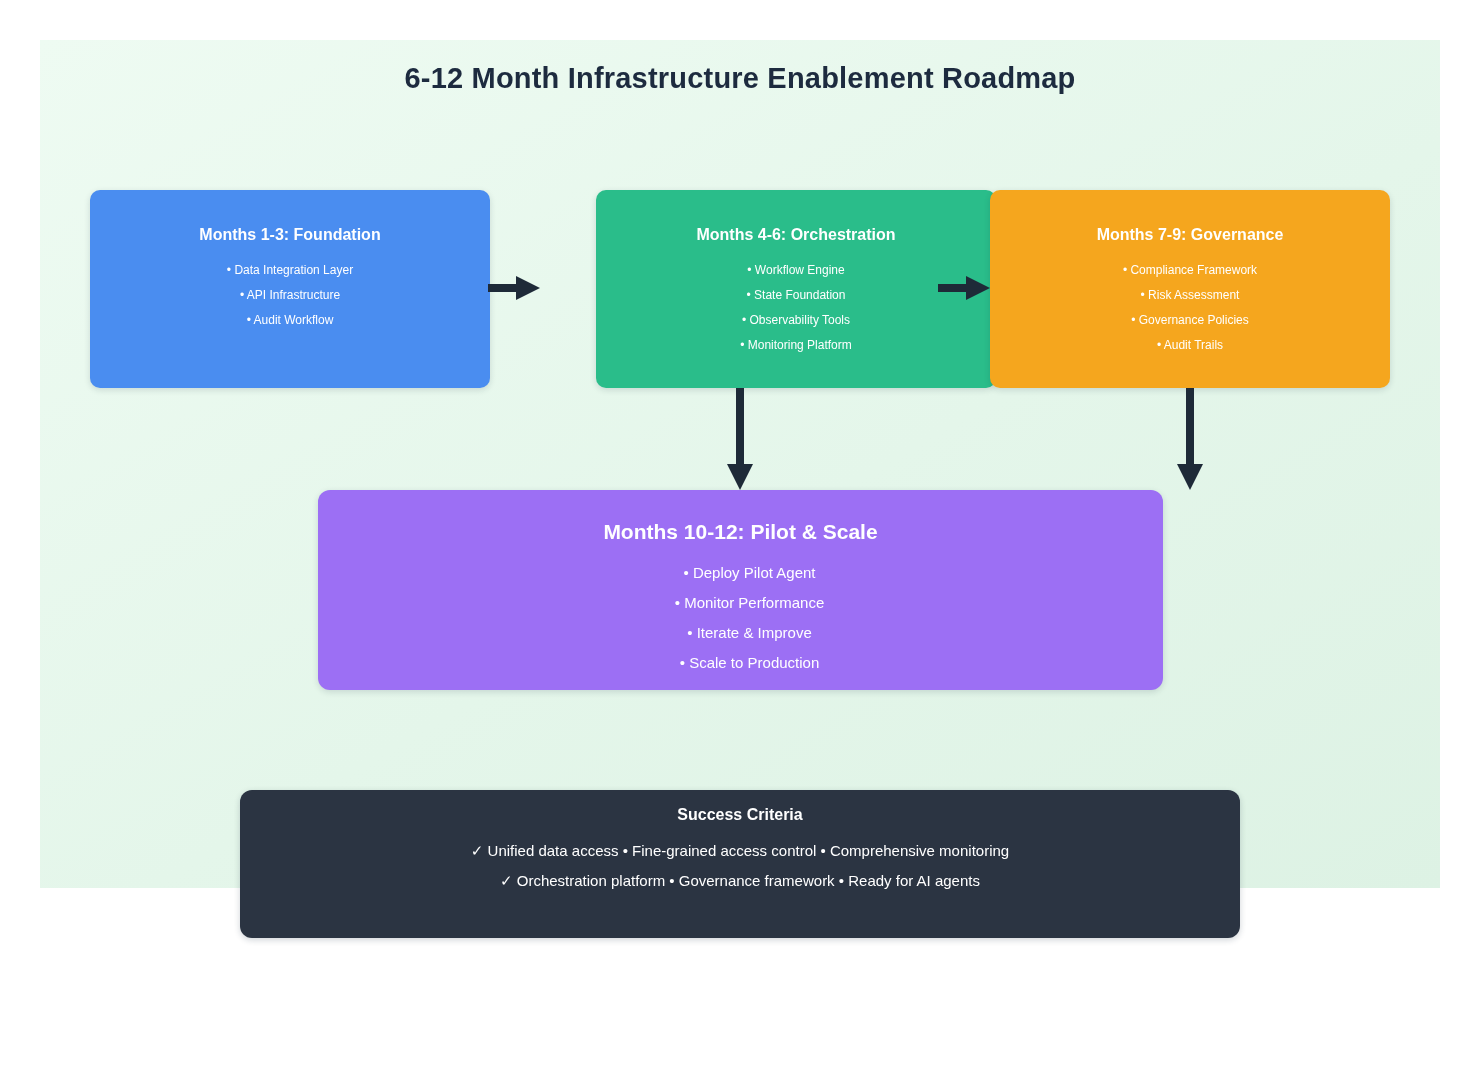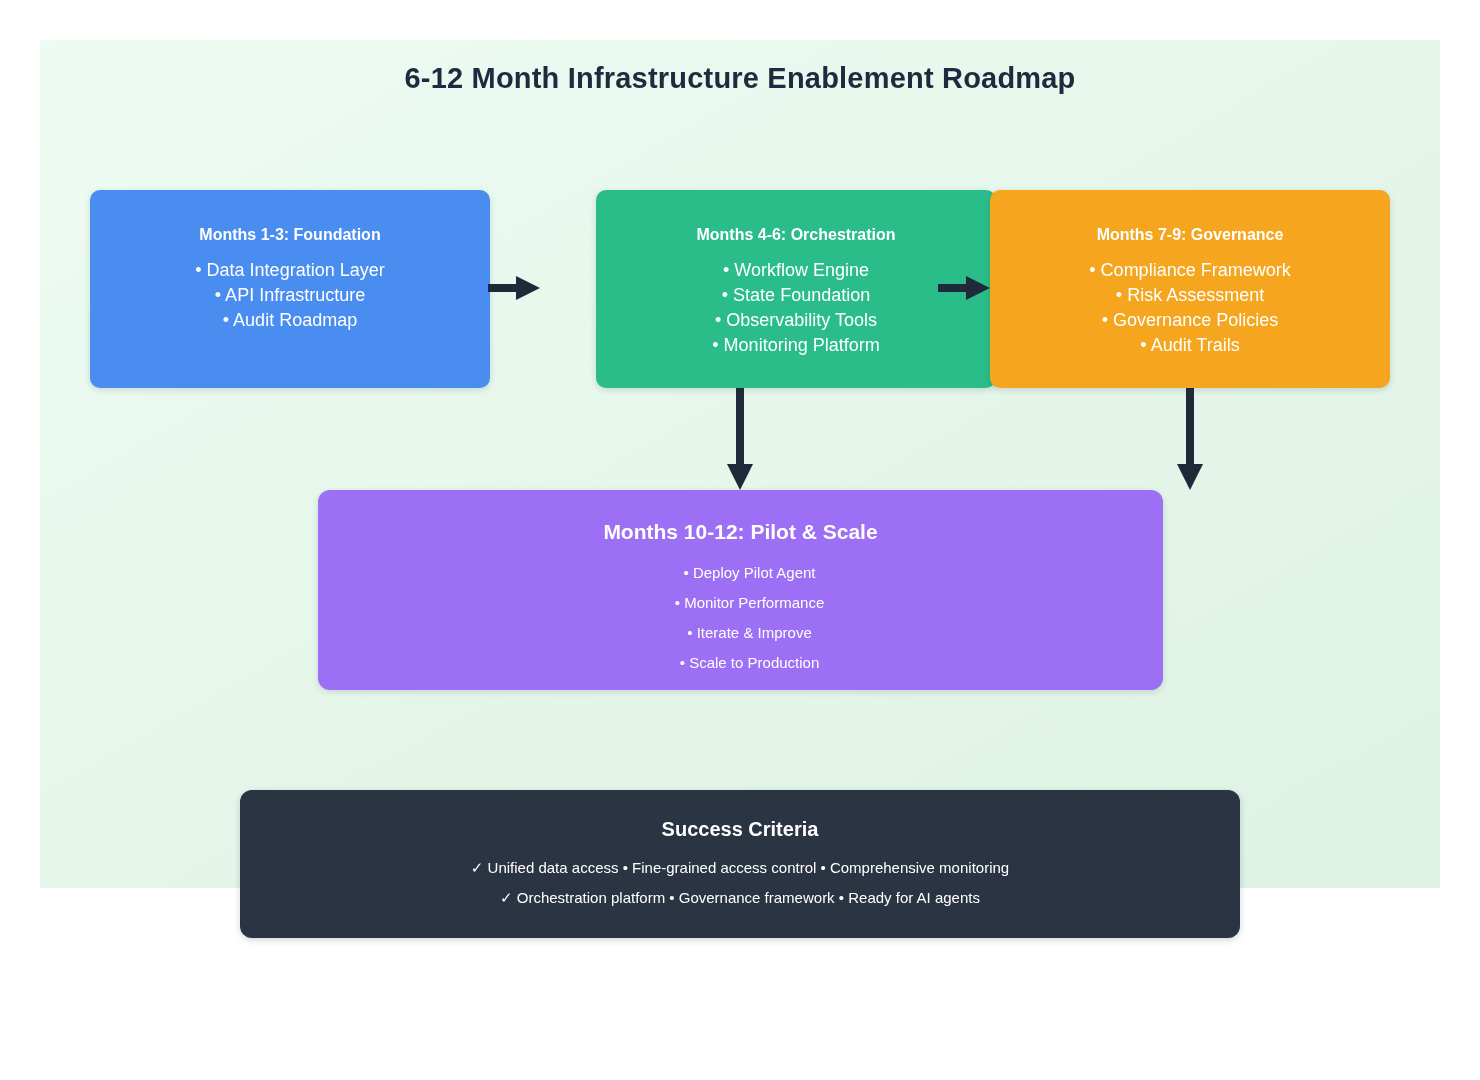--- a/index.html
+++ b/index.html
@@ -49,21 +49,21 @@
   .phase-green  { left: 512px; background: #2abd8a; margin-left: 44px; }
   .phase-orange { left: 950px; background: #f5a61e; }
   .phase-title {
     margin: 0;
     padding-top: 36px;
     font-size: 16px;
     font-weight: bold;
   }
   .phase-items {
     margin-top: 14px;
-    font-size: 18px;
+    font-size: 12px;
     line-height: 25px;
   }
   
   .arrow-h {
     position: absolute;
     top: 236px;
     width: 48px;
     height: 24px;
   }
   .arrow-h .bar {
@@ -146,22 +146,22 @@
     width: 1000px;
     height: 148px;
     border-radius: 12px;
     background: #2b3442;
     color: #ffffff;
     text-align: center;
     box-shadow: 0 2px 6px rgba(20, 40, 60, 0.2);
   }
   .success-title {
     margin: 0;
-    padding-top: 28px;
-    font-size: 20px;
+    padding-top: 16px;
+    font-size: 16px;
     font-weight: bold;
   }
   .success-lines {
     margin-top: 12px;
     font-size: 15px;
     line-height: 30px;
   }
 </style>
 </head>
 <body>
@@ -169,21 +169,21 @@
 <div class="page">
   <div class="canvas">
 
     <h1 class="title">6-12 Month Infrastructure Enablement Roadmap</h1>
 
     <section class="phase phase-blue">
       <h2 class="phase-title">Months 1-3: Foundation</h2>
       <div class="phase-items">
         <div>• Data Integration Layer</div>
         <div>• API Infrastructure</div>
-        <div>• Audit Roadmap</div>
+        <div>• Audit Workflow</div>
       </div>
     </section>
 
     <section class="phase phase-green">
       <h2 class="phase-title">Months 4-6: Orchestration</h2>
       <div class="phase-items">
         <div>• Workflow Engine</div>
         <div>• State Foundation</div>
         <div>• Observability Tools</div>
         <div>• Monitoring Platform</div>

